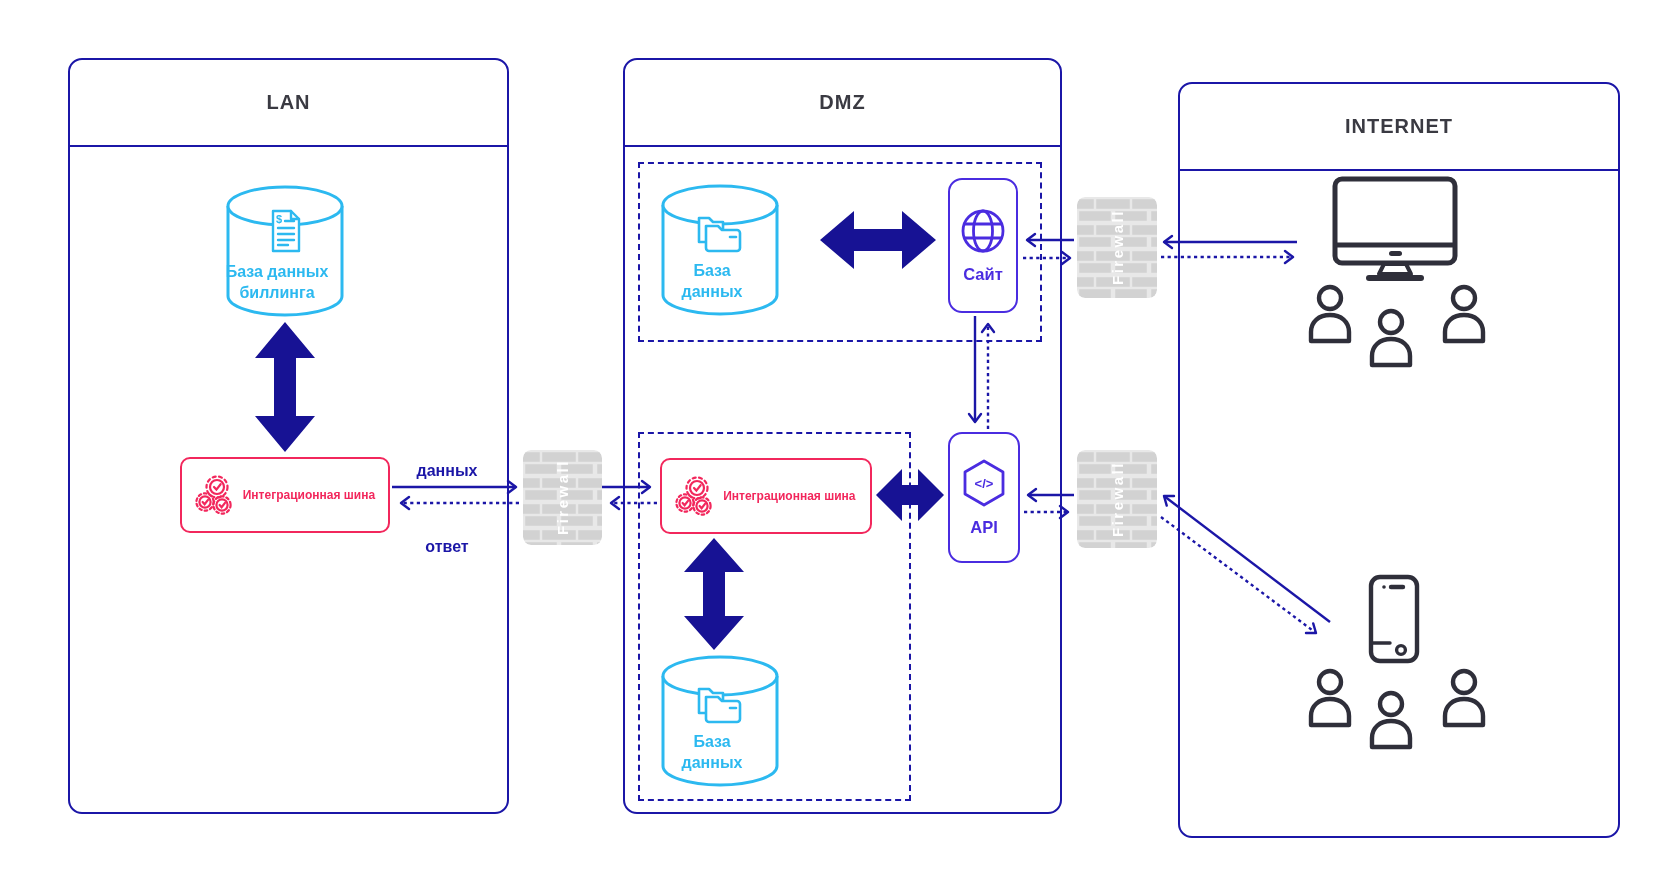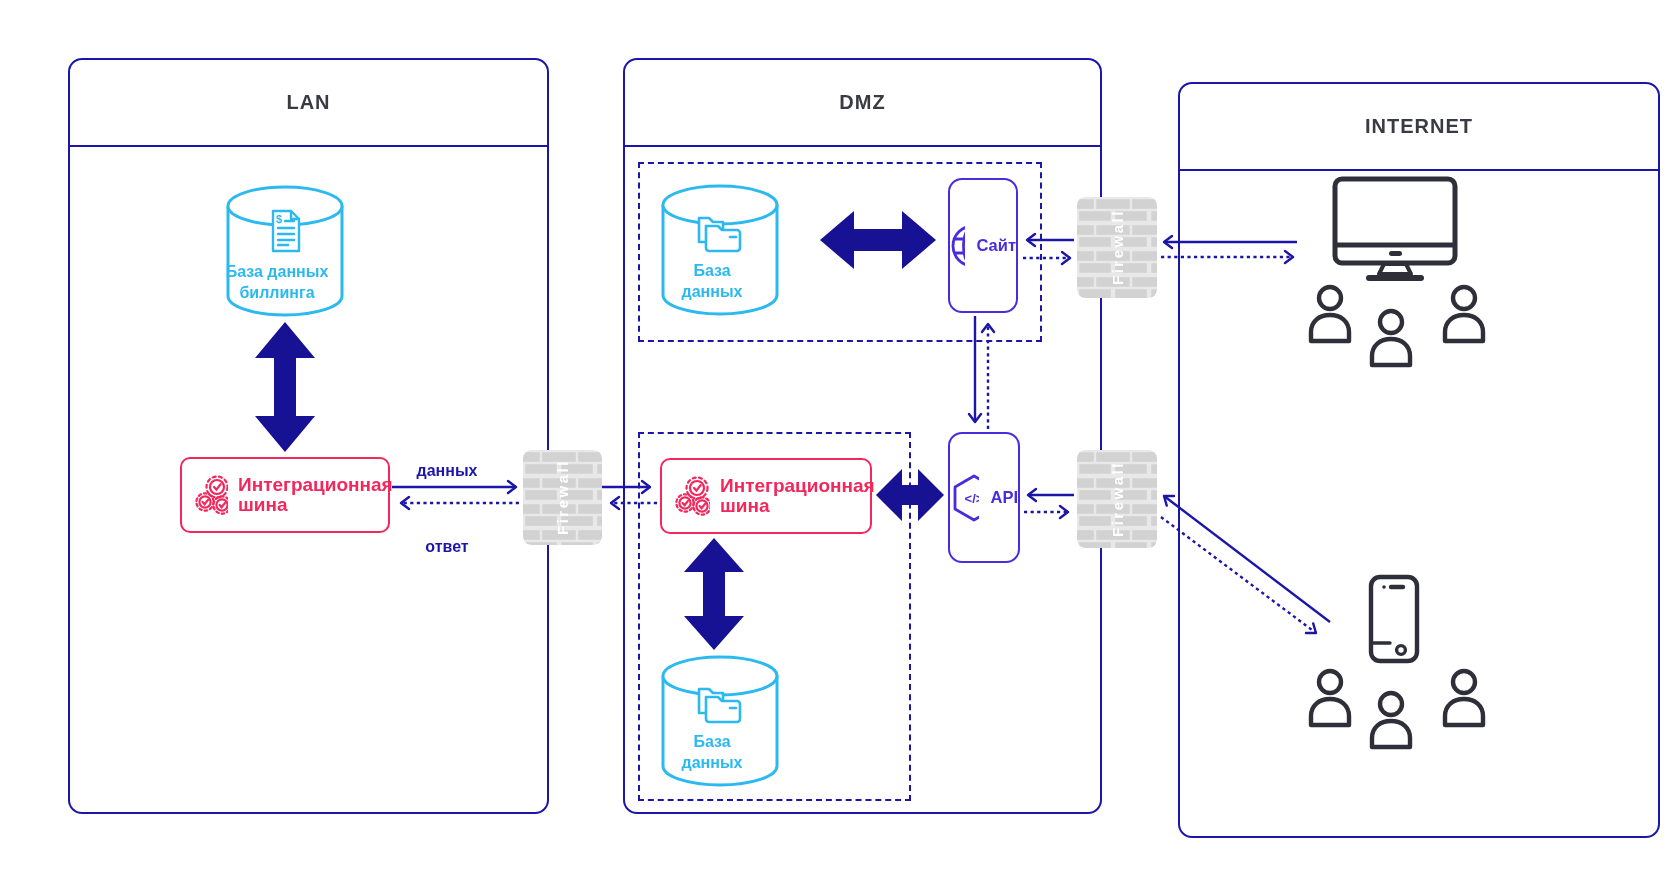--- a/index.html
+++ b/index.html
@@ -1,44 +1,44 @@
 <!DOCTYPE html>
 <html><head>
 <meta charset="utf-8">
 <style>
   html,body{margin:0;padding:0;background:#ffffff;}
   body{font-family:"Liberation Sans",sans-serif;}
   #canvas{position:relative;width:1680px;height:882px;background:#ffffff;overflow:hidden;}
 
   
-  .zone{position:absolute;border:2.5px solid #1b16a7;border-radius:14px;background:#ffffff;padding-left:40px;}
+  .zone{position:absolute;border:2.5px solid #1b16a7;border-radius:14px;background:#ffffff;}
   .zone-header{position:absolute;left:0;right:0;top:0;height:85px;border-bottom:2.5px solid #1b16a7;
     display:flex;align-items:center;justify-content:center;}
   .zone-title{font-size:20px;font-weight:bold;color:#3a3a42;letter-spacing:1px;}
 
   
   .dashed-rect{position:absolute;border:2px dashed #1b16a7;background:transparent;}
 
   
   #connectors{position:absolute;left:0;top:0;width:1680px;height:882px;pointer-events:none;z-index:3;}
 
   
   .node{position:absolute;z-index:4;}
   .cylinder{width:120px;height:136px;}
   .cyl-label{position:absolute;left:0;right:16px;top:78px;text-align:center;
     color:#2cb9f0;font-weight:bold;font-size:16px;line-height:21px;}
   .cyl-icon{position:absolute;}
 
   .bus-box{display:flex;align-items:center;gap:10px;width:210px;height:76px;
     border:2.5px solid #f2275c;border-radius:10px;background:#ffffff;box-sizing:border-box;
     padding-left:12px;}
-  .bus-label{color:#f2275c;font-weight:bold;font-size:19px;line-height:20px;width:150px;}
+  .bus-label{color:#f2275c;font-weight:bold;font-size:12px;line-height:20px;width:150px;}
 
   .app-box{border:2.5px solid #4a2ce0;border-radius:14px;background:#ffffff;box-sizing:border-box;
-    display:flex;align-items:center;justify-content:center;gap:11px;}
+    display:flex;flex-direction:column;align-items:center;justify-content:center;gap:11px;}
   .app-label{color:#4a2ce0;font-weight:bold;font-size:16.5px;}
 
   .firewall{position:absolute;z-index:5;border-radius:8px;overflow:hidden;}
   .fw-label{position:absolute;inset:0;display:flex;align-items:center;justify-content:center;
     writing-mode:vertical-rl;transform:rotate(180deg);
     color:#ffffff;font-weight:bold;font-size:15px;letter-spacing:2.5px;}
 
   .edge-label{position:absolute;z-index:4;color:#1b16a7;font-weight:bold;font-size:16px;text-align:center;}
 
   .user-group{position:absolute;z-index:4;}

